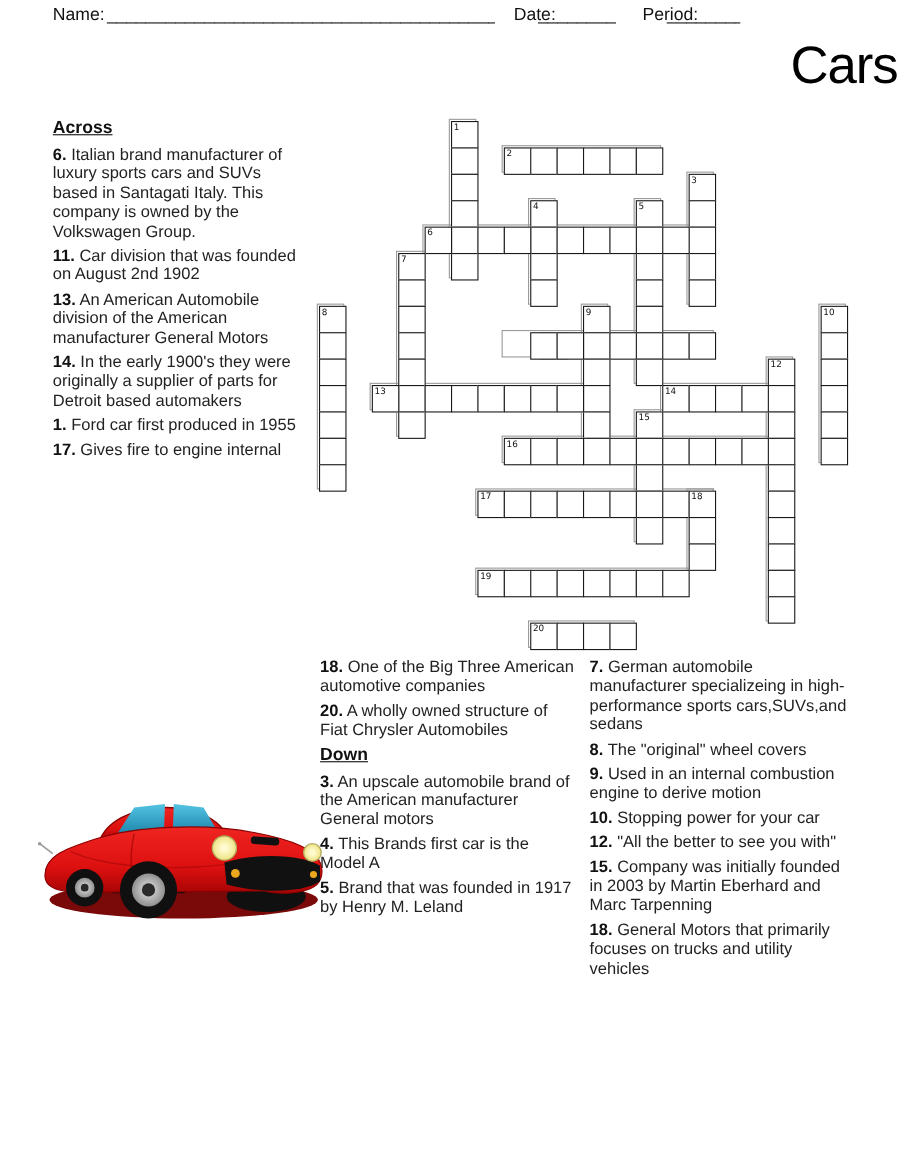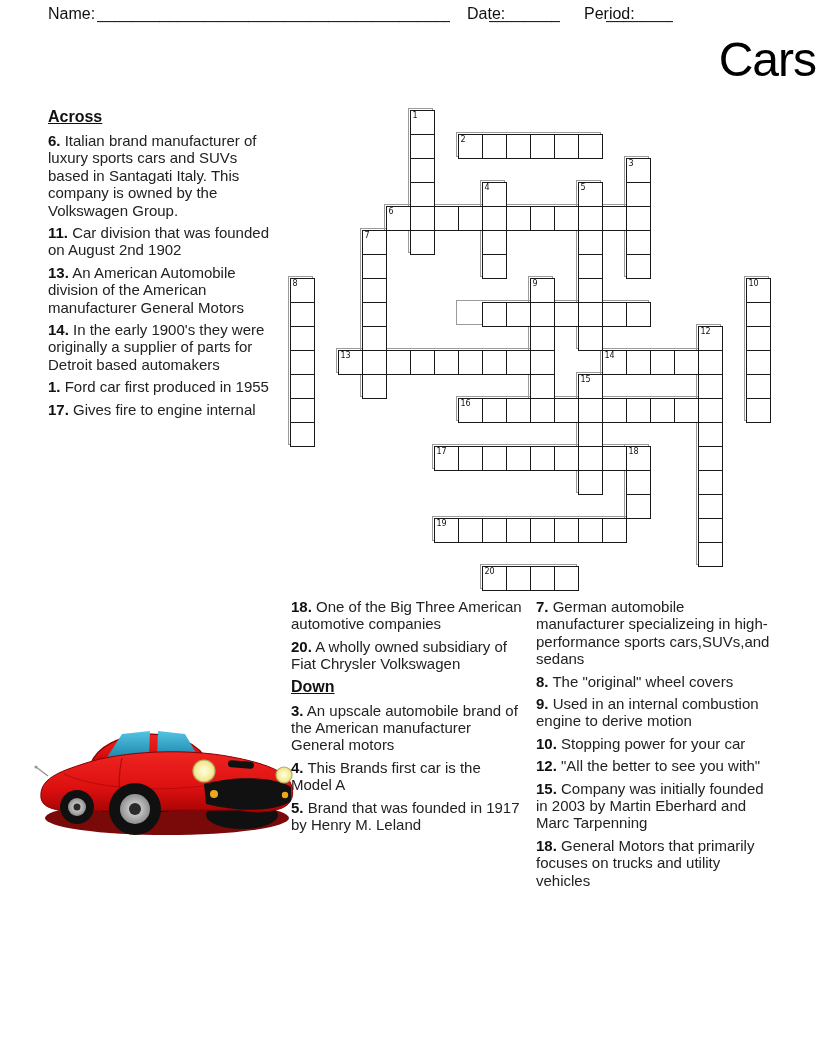--- a/index.html
+++ b/index.html
@@ -281,21 +281,21 @@
         <div class="clue"><span class="cnum">13.</span><span> An American Automobile division of the American manufacturer General Motors</span></div>
         <div class="clue"><span class="cnum">14.</span><span> In the early 1900's they were originally a supplier of parts for Detroit based automakers</span></div>
         <div class="clue"><span class="cnum">1.</span><span> Ford car first produced in 1955</span></div>
         <div class="clue"><span class="cnum">17.</span><span> Gives fire to engine internal</span></div>
       </div>
   </div>
 
   <div id="col-mid" class="clue-col">
     <div id="mid-across-clues">
         <div class="clue"><span class="cnum">18.</span><span> One of the Big Three American automotive companies</span></div>
-        <div class="clue"><span class="cnum">20.</span><span> A wholly owned subsidiary of Fiat Chrysler Volkswagen</span></div>
+        <div class="clue"><span class="cnum">20.</span><span> A wholly owned structure of Fiat Chrysler Automobiles</span></div>
       </div>
     <div class="sec-header">Down</div>
     <div id="mid-down-clues">
         <div class="clue"><span class="cnum">3.</span><span> An upscale automobile brand of the American manufacturer General motors</span></div>
         <div class="clue"><span class="cnum">4.</span><span> This Brands first car is the Model A</span></div>
         <div class="clue"><span class="cnum">5.</span><span> Brand that was founded in 1917 by Henry M. Leland</span></div>
       </div>
   </div>
 
   <div id="col-right" class="clue-col">

